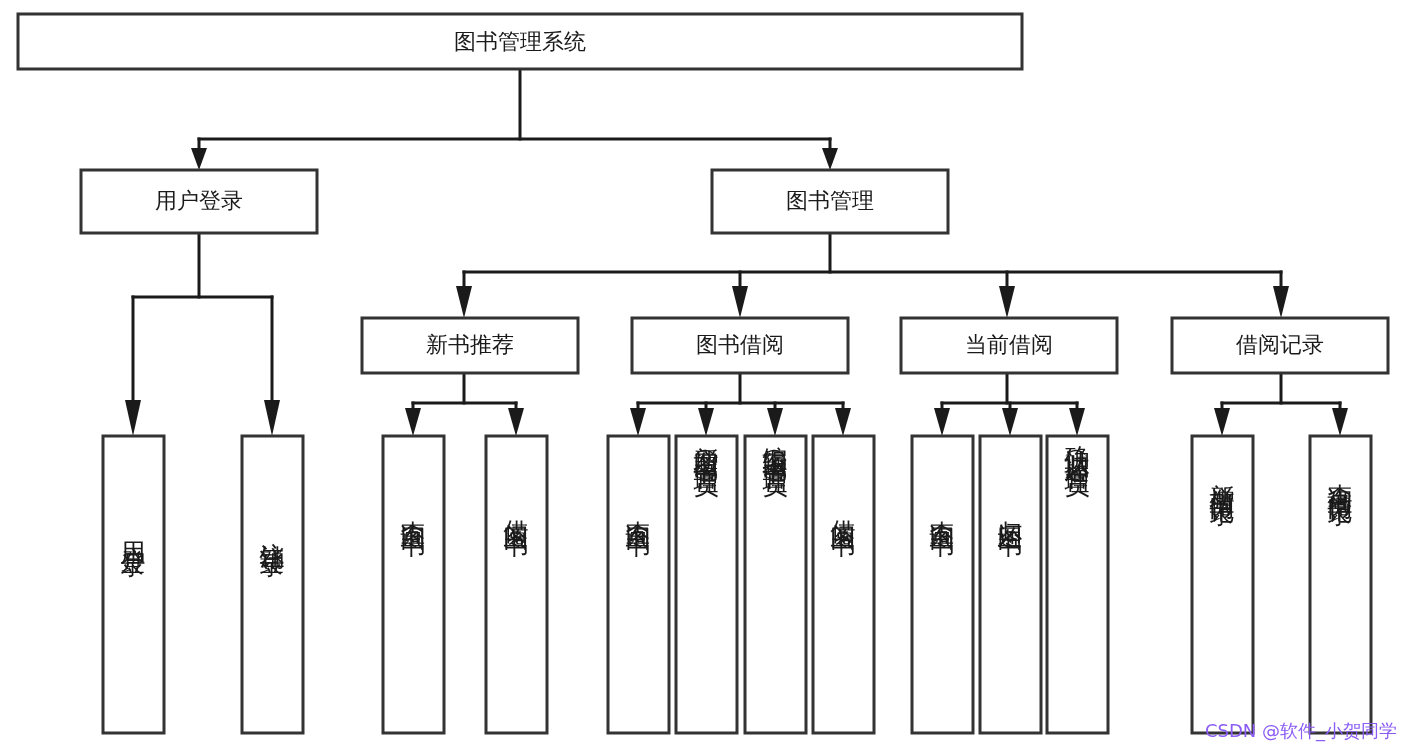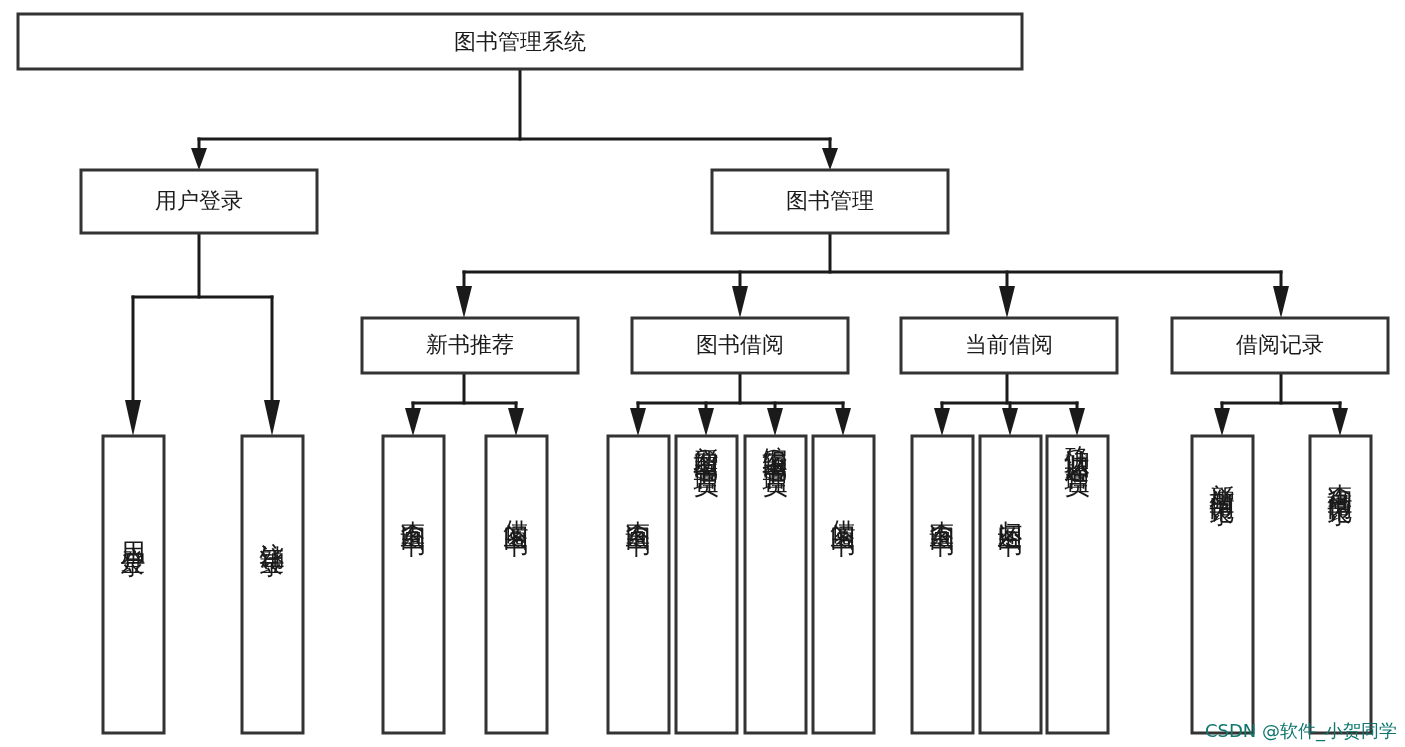--- a/index.html
+++ b/index.html
@@ -55,21 +55,21 @@
     writing-mode: vertical-rl;
     text-orientation: upright;
     letter-spacing: 4px;
   }
   .watermark {
     position: absolute;
     right: 8px;
     bottom: 4px;
     font-family: "DejaVu Sans", "Liberation Sans", sans-serif;
     font-size: 18px;
-    color: #0f766e;
+    color: #8b5cf6;
     white-space: nowrap;
     pointer-events: none;
   }
 </style>
 </head>
 <body>
 
 <div id="diagram-root">
 
   <svg class="diagram" viewBox="0 0 1405 747">

